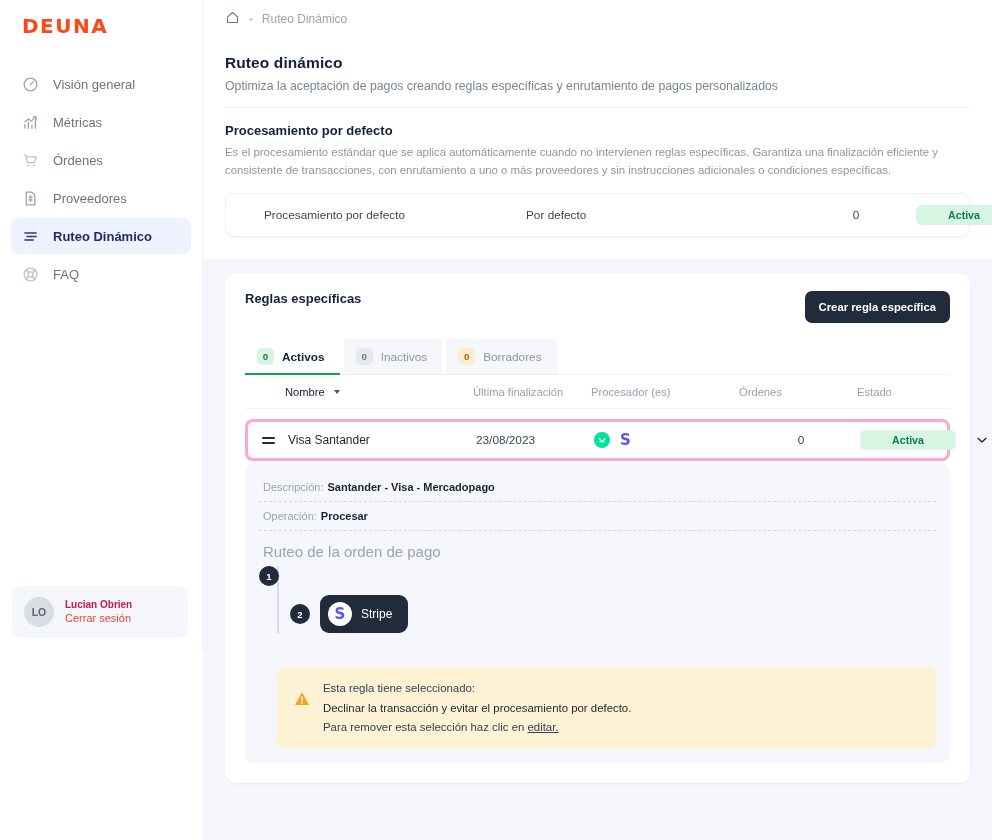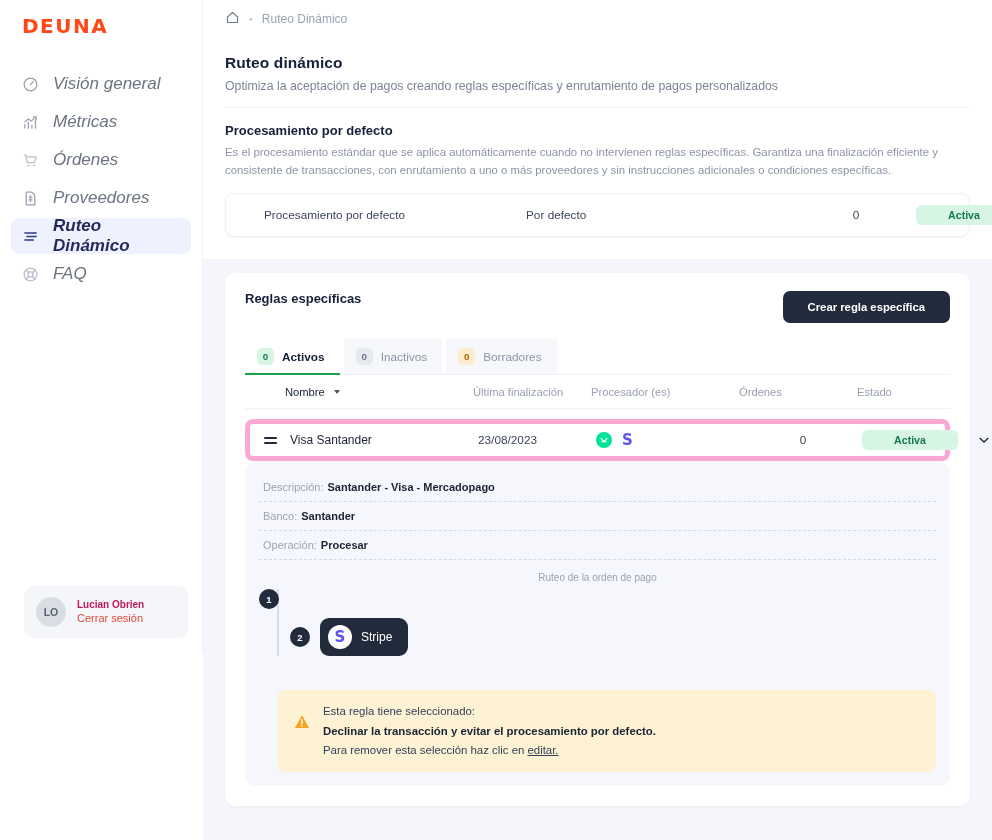--- a/index.html
+++ b/index.html
@@ -23,28 +23,28 @@
     padding: 14px 0 18px 22px;
     font-size: 20px; font-weight: 700; letter-spacing: 1.5px;
     color: #ff4718;
     font-family: "DejaVu Sans", sans-serif;
   }
   .nav { padding: 10px 11px 0 11px; display: flex; flex-direction: column; gap: 2px; }
   .nav-item {
     display: flex; align-items: center; gap: 13px;
     height: 36px; padding: 0 10px;
     border-radius: 8px; cursor: pointer;
-    font-size: 17px; color: #6b7280; font-style: italic;
+    font-size: 13px; color: #6b7280;
   }
   .nav-item .ico { width: 19px; height: 19px; display: flex; align-items: center; justify-content: center; flex: 0 0 19px; }
   .nav-item.active { background: #eef2fe; color: #232b5d; font-weight: 700; }
   .nav-item.active .ico svg { stroke: #2b3a8f; }
 
   .user-box {
-    position: absolute; left: 24px; right: 14px; bottom: 14px;
+    position: absolute; left: 12px; right: 14px; bottom: 14px;
     background: #f4f6fa; border-radius: 10px;
     display: flex; align-items: center; gap: 11px;
     padding: 11px 12px;
   }
   .avatar {
     width: 30px; height: 30px; border-radius: 50%;
     background: #d9dde4; color: #5b6472;
     display: flex; align-items: center; justify-content: center;
     font-size: 10.5px; font-weight: 600; flex: 0 0 30px;
   }
@@ -115,21 +115,21 @@
     box-shadow: 0 1px 3px rgba(20,30,60,.05);
     padding: 18px 20px 20px 20px;
     position: relative;
   }
   .rules-head { display: flex; justify-content: space-between; align-items: flex-start; gap: 14px; }
   .rules-desc { font-size: 11.4px; color: #8c95a5; line-height: 1.6; max-width: 575px; margin-top: 6px; }
   .btn-dark {
     background: #222b3c; color: #ffffff;
     font-size: 11.3px; font-weight: 700;
     border: none; border-radius: 7px;
-    padding: 10px 25px; cursor: pointer;
+    padding: 10px 14px; cursor: pointer;
     white-space: nowrap; align-self: flex-end; margin-bottom: 2px;
   }
 
   .tabs { display: flex; align-items: flex-end; gap: 4px; margin-top: 14px; border-bottom: 1px solid #edf0f5; }
   .tab {
     display: flex; align-items: center; gap: 8px;
     padding: 9px 15px 9px 12px; cursor: pointer;
     font-size: 11.8px; color: #8c95a5; position: relative;
   }
   .tab.active { color: #15203a; font-weight: 700; background: #ffffff; }
@@ -147,21 +147,21 @@
   .pill.amber { background: #fdeccd; color: #a1660f; }
 
   .thead { display: grid; grid-template-columns: 228px 118px 148px 118px 1fr; align-items: center; height: 34px; padding: 0 6px 0 0; border-bottom: 1px solid #f0f2f6; }
   .th { font-size: 11.2px; color: #98a1b0; }
   .th.name { color: #15203a; font-weight: 400; padding-left: 40px; display: flex; align-items: center; gap: 9px; }
   .caret-down { width: 0; height: 0; border-left: 3.5px solid transparent; border-right: 3.5px solid transparent; border-top: 4.5px solid #4a5568; }
 
   .rule-row {
     display: grid; grid-template-columns: 228px 118px 148px 118px 1fr;
     align-items: center; height: 42px;
-    background: #ffffff; border: 5px solid #f9a8d4; border-radius: 8px;
+    background: #ffffff; border: 3px solid #f9a8d4; border-radius: 8px;
     margin-top: 10px;
     box-shadow: 0 1px 2px rgba(20,30,60,.04);
   }
   .rule-name { display: flex; align-items: center; gap: 13px; padding-left: 14px; font-size: 12px; color: #1b2333; }
   .drag-handle { display: flex; flex-direction: column; gap: 3px; cursor: grab; }
   .drag-handle i { display: block; width: 13px; height: 1.8px; background: #222b3c; border-radius: 1px; }
   .proc-icons { display: flex; align-items: center; gap: 10px; }
   .kushki-dot {
     width: 16px; height: 16px; border-radius: 50%;
     background: #00e39a; display: flex; align-items: center; justify-content: center;
@@ -170,21 +170,21 @@
   .rule-actions { display: flex; align-items: center; justify-content: flex-end; gap: 16px; padding-right: 12px; }
 
   .detail-panel { background: #f5f7fc; border-radius: 9px; margin-top: 2px; padding: 10px 14px 14px 14px; }
   .detail-line {
     font-size: 11px; color: #9aa3b2; padding: 8px 4px;
     border-bottom: 1px dashed #d4dae6;
   }
   .detail-line:last-of-type { border-bottom: 1px dashed #d4dae6; }
   .detail-line b { color: #1b2333; font-weight: 700; margin-left: 4px; }
 
-  .routing-label { font-size: 10px; color: #9aa3b2; padding: 12px 4px 6px 4px; text-align: center; }
+  .routing-label { font-size: 15px; color: #9aa3b2; padding: 12px 4px 6px 4px; }
   .route-step { display: flex; align-items: center; gap: 10px; position: relative; }
   .route-step.step2 { margin-top: 9px; padding-left: 31px; }
   .route-line { position: absolute; left: 18px; top: 0; bottom: 4px; width: 2px; background: #d7deea; }
   .step-num {
     width: 20px; height: 20px; border-radius: 50%;
     background: #222b3c; color: #ffffff;
     display: flex; align-items: center; justify-content: center;
     font-size: 9.5px; font-weight: 700; flex: 0 0 20px; z-index: 2;
   }
   .prov-chip {
@@ -201,21 +201,21 @@
   .prov-logo .sdot { font-size: 15px; font-weight: 800; color: #5b55f3; font-family: "DejaVu Sans", sans-serif; }
 
   .warn-box {
     margin-top: 30px; margin-left: 18px;
     background: #fdf2d3; border-radius: 8px;
     display: flex; align-items: flex-start; gap: 12px;
     padding: 12px 16px;
   }
   .warn-tri { margin-top: 11px; flex: 0 0 18px; }
   .warn-txt { font-size: 11.4px; color: #34405a; line-height: 1.68; }
-  .warn-txt .strong { font-weight: 700; color: #1b2333; }
+  .warn-txt .strong { font-weight: 400; color: #1b2333; }
   .warn-txt u { cursor: pointer; }
 </style>
 </head>
 <body>
 
 <div class="app">
 
   <aside class="sidebar">
     <div class="brand">DEUNA</div>
 
@@ -393,23 +393,20 @@
                   <path d="M6 9.5l6 5.5 6-5.5" stroke-linecap="round" stroke-linejoin="round"></path>
                 </svg>
               </span>
 
             </div>
           </div>
 
           <div class="detail-panel">
             <div class="detail-line">
               <span>Descripción:</span><b>Santander - Visa - Mercadopago</b>
-            </div>
-            <div class="detail-line">
-              <span>Banco:</span><b>Santander</b>
             </div>
             <div class="detail-line">
               <span>Operación:</span><b>Procesar</b>
             </div>
 
             <div class="routing-label">Ruteo de la orden de pago</div>
 
             <div style="position:relative; padding-bottom:4px;">
               <div class="route-line"></div>
 

